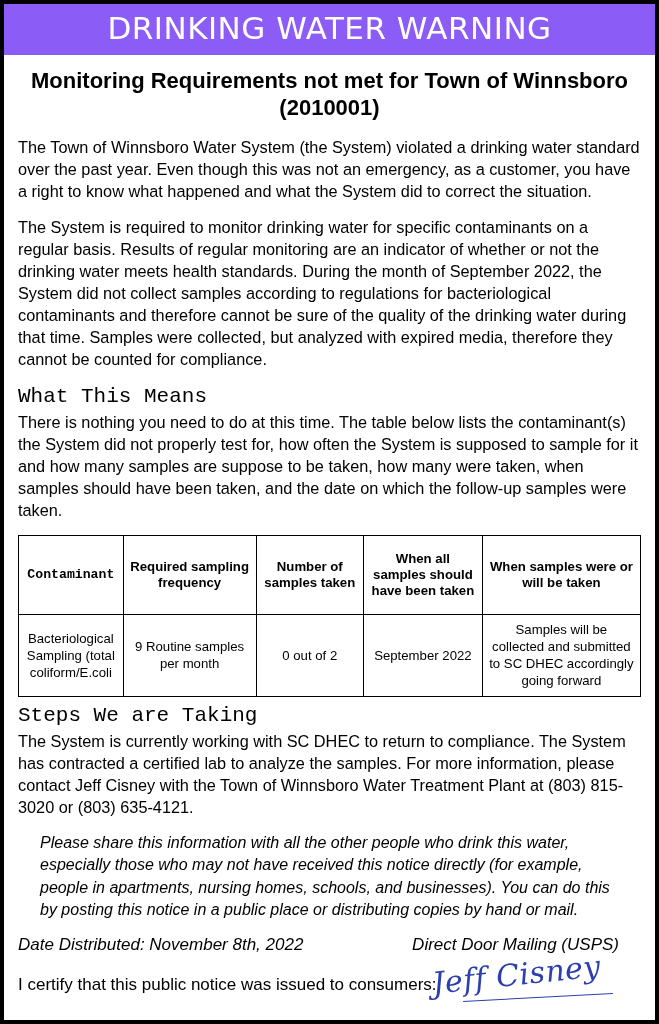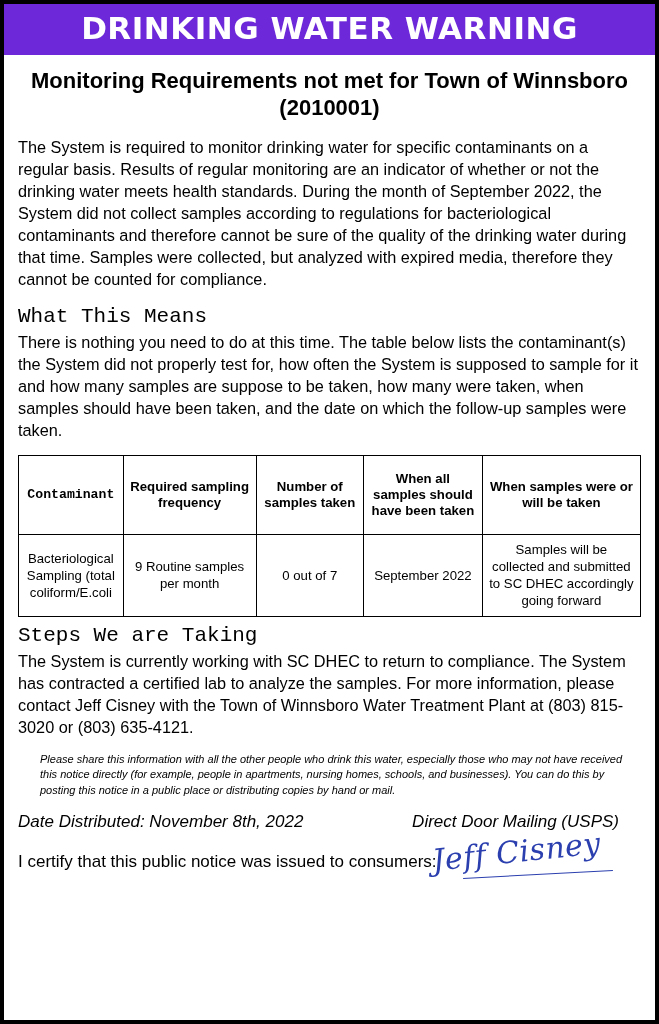--- a/index.html
+++ b/index.html
@@ -17,24 +17,24 @@
   .page {
     position: relative;
     width: 659px;
     height: 1024px;
     box-sizing: border-box;
     border: 4px solid #000000;
     background: #ffffff;
     padding: 0;
   }
   .banner {
-    background: #6d28d9;
+    background: #8b5cf6;
     color: #ffffff;
     text-align: center;
-    font-weight: bold;
+    font-weight: normal;
     font-size: 31px;
     letter-spacing: 0.5px;
     line-height: 1.25;
     padding: 5px 0 7px 0;
     font-family: "DejaVu Sans", sans-serif;
   }
   .content {
     padding: 0 14px;
   }
   .subtitle {
@@ -86,21 +86,21 @@
     text-align: left;
   }
   .col1 { width: 16.5%; font-family: Liberation Mono, monospace; }
   .col2 { width: 21.5%; }
   .col3 { width: 17%; }
   .col4 { width: 19%; margin-top: 31px; }
   .col5 { width: 26%; }
 
   .share-note {
     font-style: italic;
-    font-size: 11px;
+    font-size: 16px;
     line-height: 1.4;
     margin: 14px 18px 10px 22px;
     text-align: left;
   }
   .dist-row {
     display: flex;
     justify-content: space-between;
     align-items: baseline;
     font-size: 17px;
     margin: 14px 0 0 0;
@@ -137,41 +137,42 @@
 <body>
 
 <div class="page">
 
   <div class="banner">DRINKING WATER WARNING</div>
 
   <div class="content">
 
     <div class="subtitle">Monitoring Requirements not met for Town of Winnsboro (2010001)</div>
 
+    <p class="body-text">The Town of Winnsboro Water System (the System) violated a drinking water standard over the past year. Even though this was not an emergency, as a customer, you have a right to know what happened and what the System did to correct the situation.</p>
 
     <p class="body-text">The System is required to monitor drinking water for specific contaminants on a regular basis. Results of regular monitoring are an indicator of whether or not the drinking water meets health standards. During the month of September 2022, the System did not collect samples according to regulations for bacteriological contaminants and therefore cannot be sure of the quality of the drinking water during that time. Samples were collected, but analyzed with expired media, therefore they cannot be counted for compliance.</p>
 
     <h2 class="section">What This Means</h2>
     <p class="body-text">There is nothing you need to do at this time. The table below lists the contaminant(s) the System did not properly test for, how often the System is supposed to sample for it and how many samples are suppose to be taken, how many were taken, when samples should have been taken, and the date on which the follow-up samples were taken.</p>
 
     <table class="sample-table">
       <thead>
         <tr>
           <th class="col1">Contaminant</th>
           <th class="col2">Required sampling frequency</th>
           <th class="col3">Number of samples taken</th>
           <th class="col4">When all samples should have been taken</th>
           <th class="col5">When samples were or will be taken</th>
         </tr>
       </thead>
       <tbody>
         <tr>
           <td class="cell-left">Bacteriological Sampling (total coliform/E.coli</td>
           <td class="cell-left">9 Routine samples per month</td>
-          <td>0 out of 7</td>
+          <td>0 out of 2</td>
           <td>September 2022</td>
           <td>Samples will be collected and submitted to SC DHEC accordingly going forward</td>
         </tr>
       </tbody>
     </table>
 
     <h2 class="section">Steps We are Taking</h2>
     <p class="body-text">The System is currently working with SC DHEC to return to compliance. The System has contracted a certified lab to analyze the samples. For more information, please contact Jeff Cisney with the Town of Winnsboro Water Treatment Plant at (803) 815-3020 or (803) 635-4121.</p>
 
     <p class="share-note">Please share this information with all the other people who drink this water, especially those who may not have received this notice directly (for example, people in apartments, nursing homes, schools, and businesses). You can do this by posting this notice in a public place or distributing copies by hand or mail.</p>

